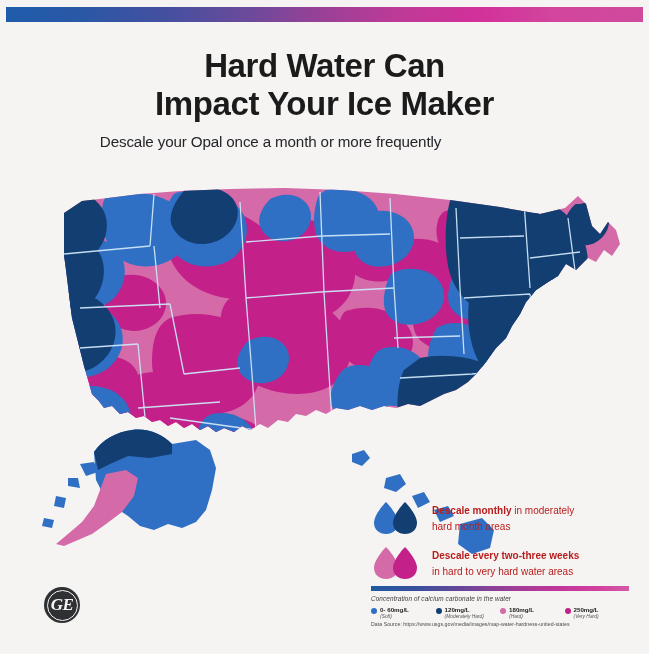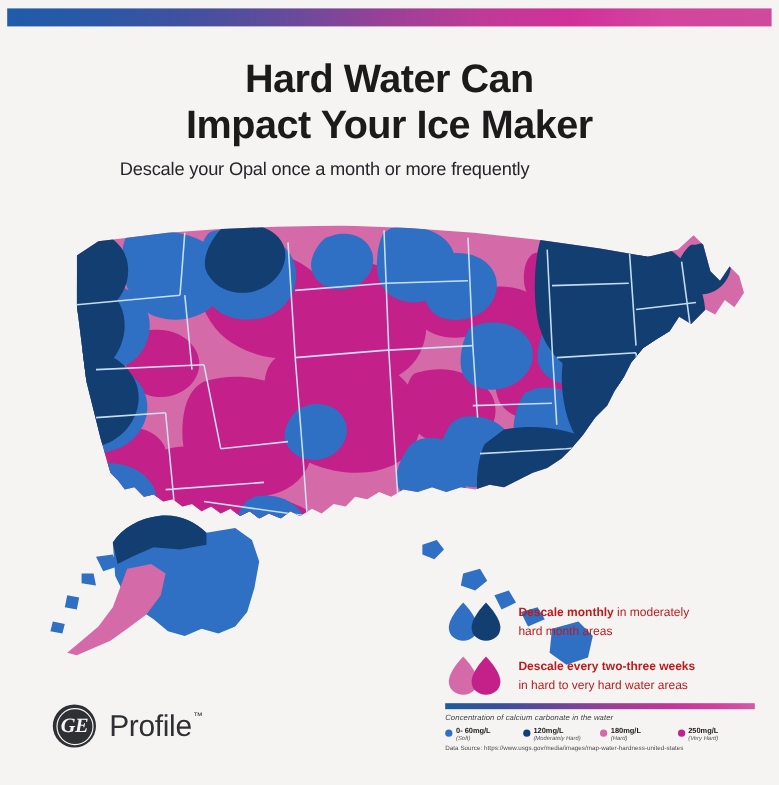--- a/index.html
+++ b/index.html
@@ -347,23 +347,20 @@
         <path d="M414,332 L428,328 L434,338 L420,344 Z"></path>
         <path d="M440,346 L462,340 L474,352 L470,370 L452,376 L438,366 Z"></path>
       </g>
     </svg>
   </div>
 
   <div class="logo">
     <div class="ge-mark">
       <span>GE</span>
     </div>
-    <div class="logo-word">
-      <span>Profile</span><span class="logo-tm">™</span>
-    </div>
   </div>
 
   <div class="descale row-blue">
     <div class="drops">
       <svg width="50" height="36" viewBox="0 0 50 36" xmlns="http://www.w3.org/2000/svg">
         <path d="M14,2 C14,2 26,14 26,23 C26,29.6 20.6,34 14,34 C7.4,34 2,29.6 2,23 C2,14 14,2 14,2 Z" fill="#2f6fc4"></path>
         <path d="M33,2 C33,2 45,14 45,23 C45,29.6 39.6,34 33,34 C26.4,34 21,29.6 21,23 C21,14 33,2 33,2 Z" fill="#123e72"></path>
       </svg>
     </div>
     <div class="descale-text">

